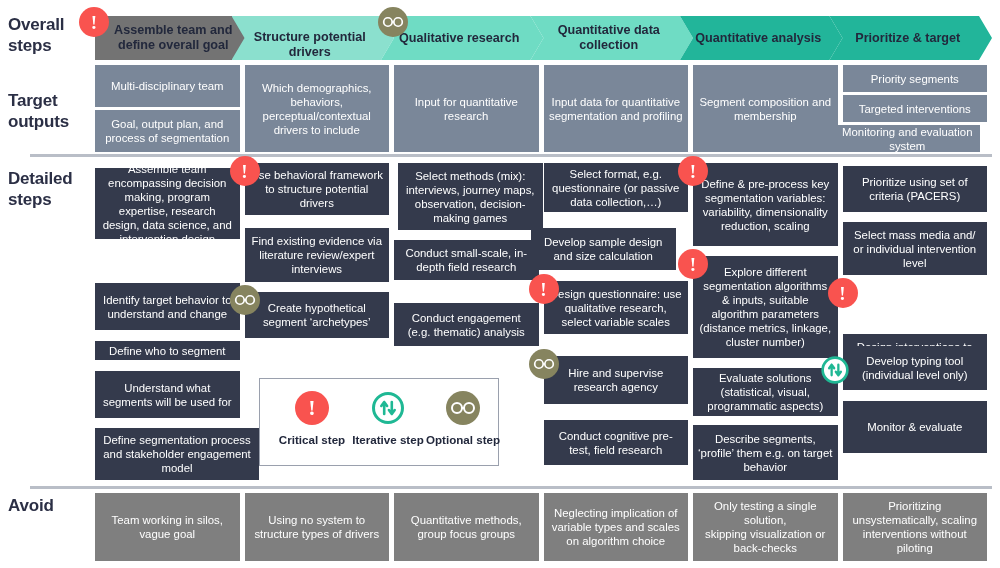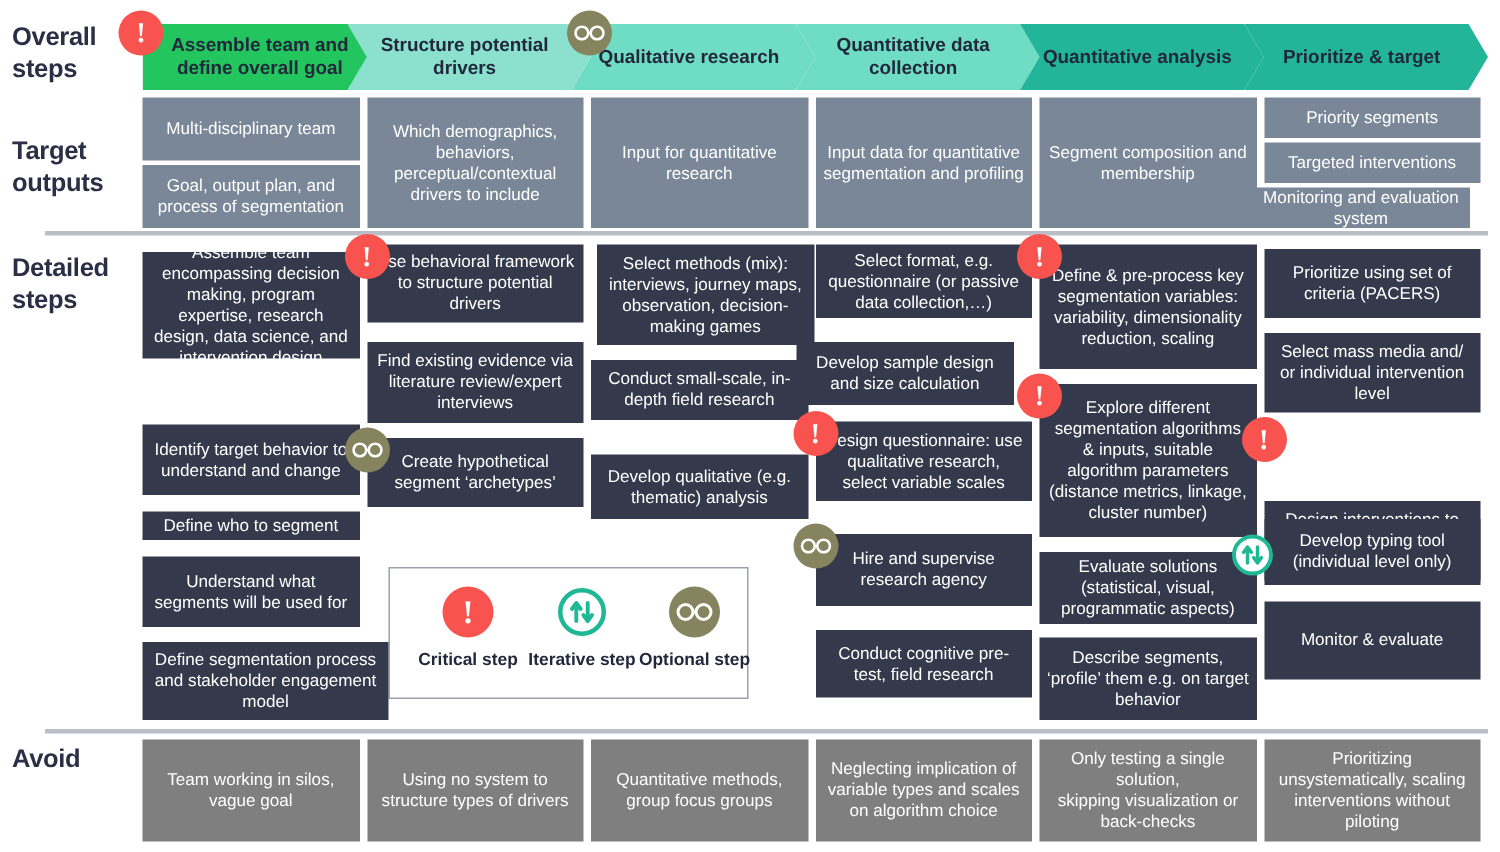--- a/index.html
+++ b/index.html
@@ -120,24 +120,24 @@
 
   <div class="rowlabel" style="top:14px;">Overall<br>steps</div>
   <div class="rowlabel" style="top:90px;">Target<br>outputs</div>
   <div class="rowlabel" style="top:168px;">Detailed<br>steps</div>
   <div class="rowlabel" style="top:495px;">Avoid</div>
 
   <div class="hrule" style="top:154px;"></div>
   <div class="hrule" style="top:486px;"></div>
 
   <div class="chev-band">
-      <div class="chev first" style="left: 0px; width: 162.5px; background: #22c55e; justify-content: center;">
+      <div class="chev first" style="left: 0px; width: 162.5px; background: #737373; justify-content: center;">
         <span>Assemble team and define overall goal</span>
       </div>
-      <div class="chev" style="left: 136.5px; width: 162.5px; background: rgb(139, 224, 206);">
+      <div class="chev" style="left: 136.5px; width: 162.5px; background: rgb(139, 224, 206); align-items: flex-end;">
         <span>Structure potential drivers</span>
       </div>
       <div class="chev" style="left: 286px; width: 162.5px; background: rgb(111, 220, 196);">
         <span>Qualitative research</span>
       </div>
       <div class="chev" style="left: 435.5px; width: 162.5px; background: rgb(111, 220, 196);">
         <span>Quantitative data collection</span>
       </div>
       <div class="chev" style="left: 585px; width: 162.5px; background: rgb(34, 181, 154);">
         <span>Quantitative analysis</span>
@@ -247,21 +247,21 @@
         <path d="M12 7 L14 7" stroke="#ffffff" stroke-width="2"></path>
       </svg>
     </div>
     <div class="box detail" style="left: 398px; top: 163px; width: 144.5px; height: 67px;">
       <span>Select methods (mix): interviews, journey maps, observation, decision-making games</span>
     </div>
     <div class="box detail" style="left: 394px; top: 240px; width: 144.5px; height: 40px;">
       <span>Conduct small-scale, in-depth field research</span>
     </div>
     <div class="box detail" style="left: 394px; top: 303px; width: 144.5px; height: 43px;">
-      <span>Develop qualitative (e.g. thematic) analysis</span>
+      <span>Conduct engagement (e.g. thematic) analysis</span>
     </div>
     <div class="box detail" style="left: 543.5px; top: 163px; width: 144.5px; height: 49px;">
       <span>Select format, e.g. questionnaire (or passive data collection,…)</span>
     </div>
     <div class="box detail" style="left: 531px; top: 228px; width: 144.5px; height: 42px;">
       <span>Develop sample design and size calculation</span>
     </div>
     <div class="box detail" style="left: 543.5px; top: 281px; width: 144.5px; height: 53px;">
       <span>Design questionnaire: use qualitative research, select variable scales</span>
     </div>

